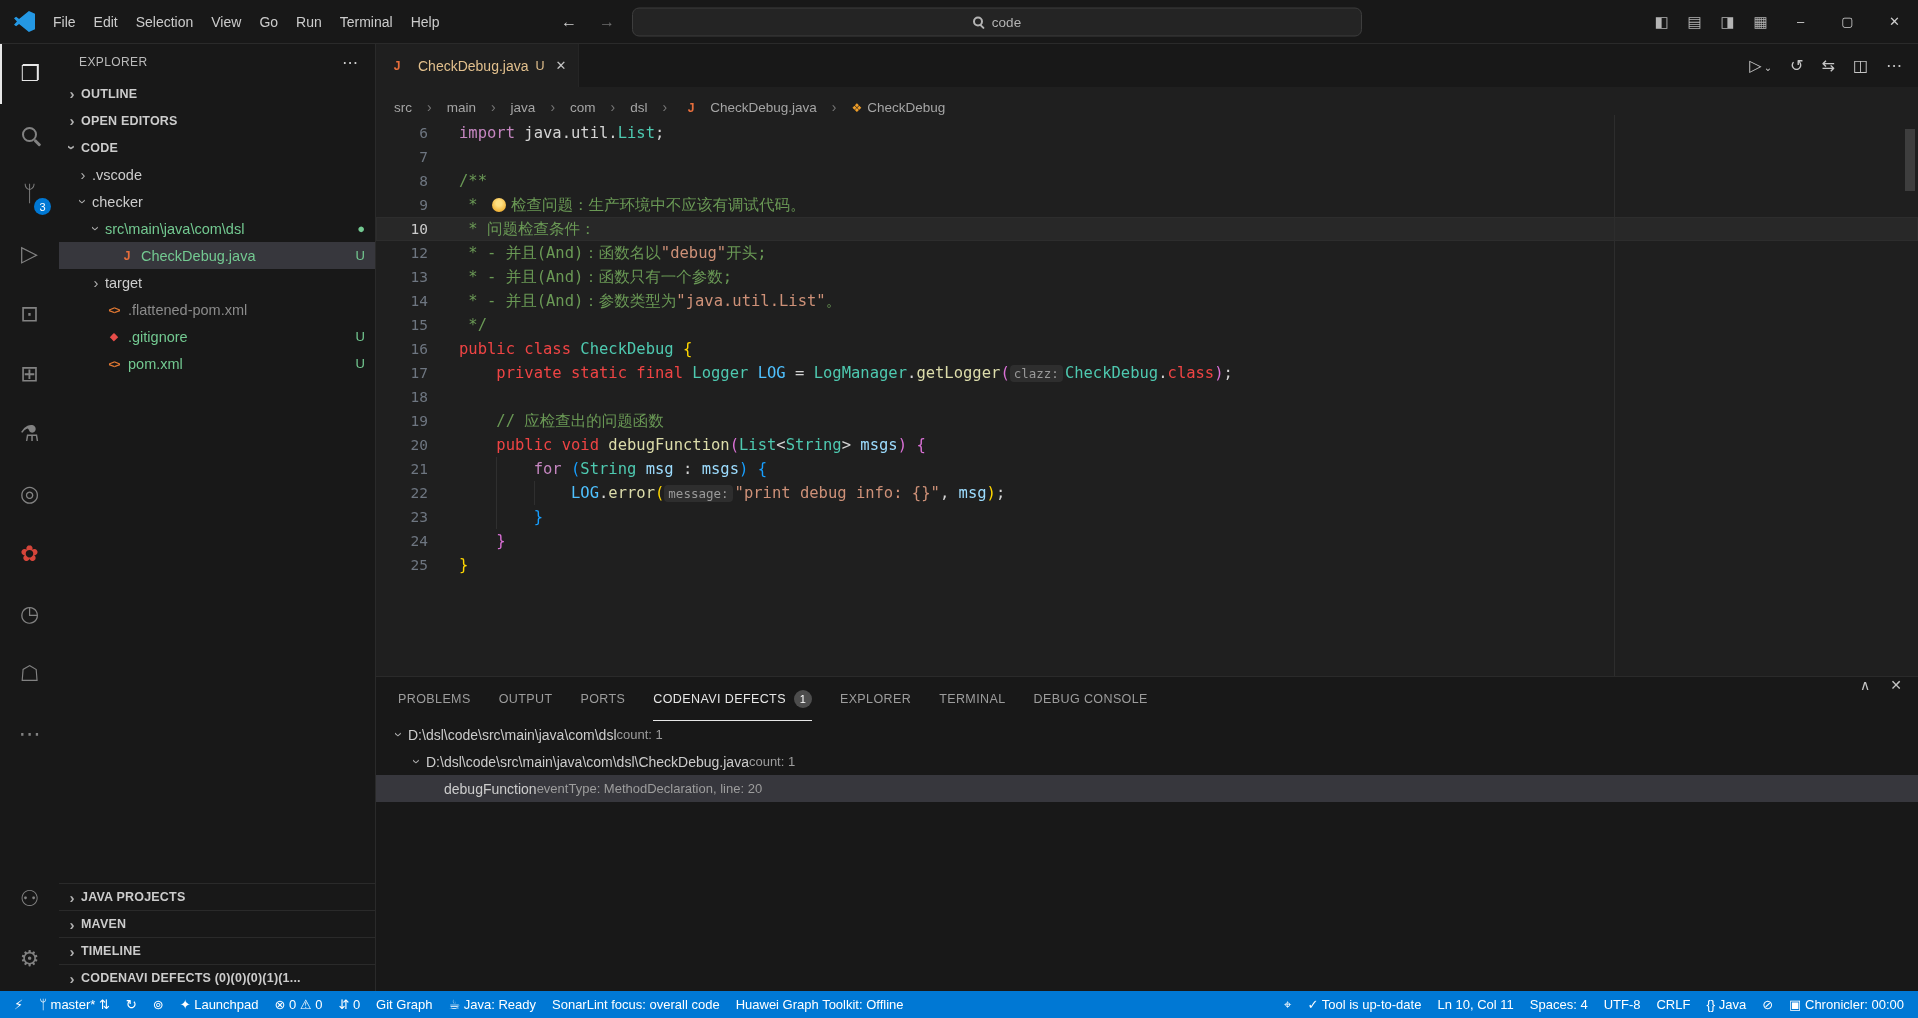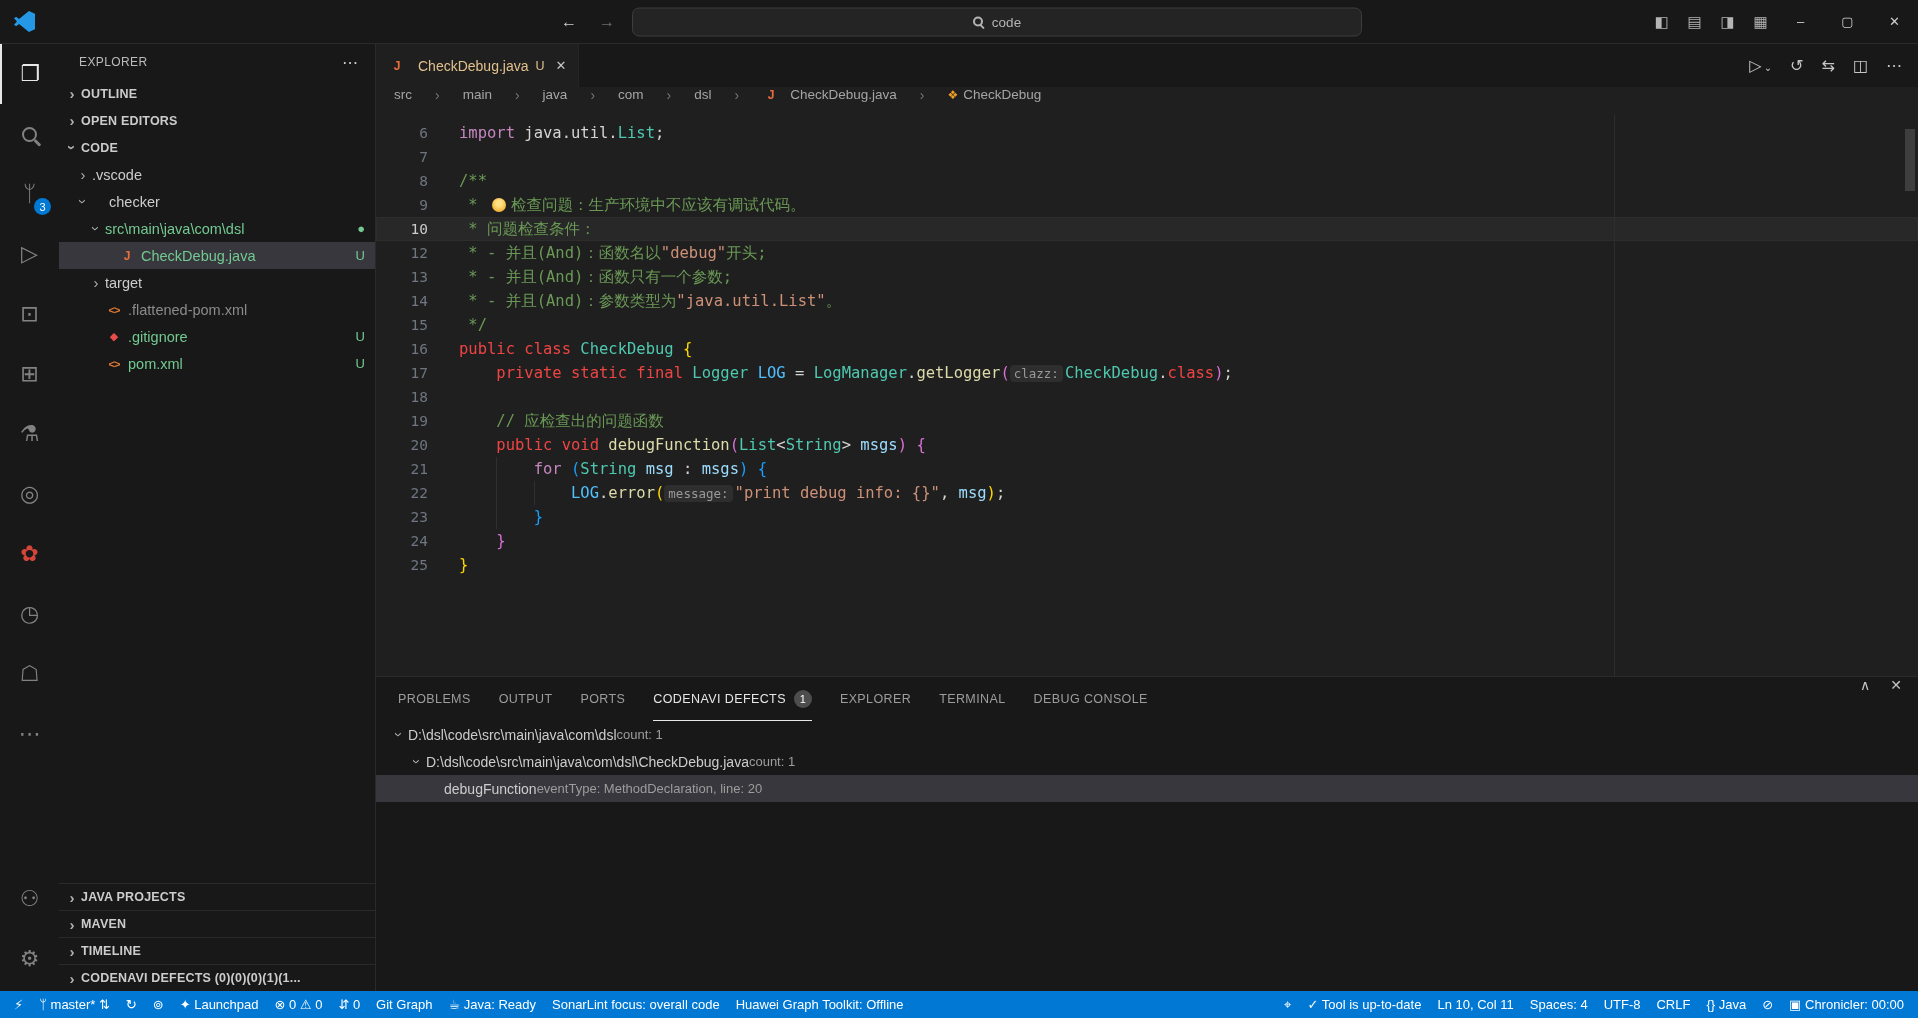--- a/index.html
+++ b/index.html
@@ -60,21 +60,21 @@
   
   .editor-col{flex:1;display:flex;flex-direction:column;min-width:0;background:#1f1f1f;}
   .tabbar{height:43px;flex:0 0 43px;background:#181818;display:flex;align-items:stretch;}
   .tab{display:flex;align-items:center;padding:0 12px;background:#1f1f1f;border-right:1px solid #252525;gap:7px;}
   .tab-label{font-size:14px;color:#e2c08d;}
   .tab-dirty{font-size:12.5px;color:#e2c08d;}
   .tab-close{font-size:13px;color:#c5c5c5;margin-left:4px;}
   .editor-actions{margin-left:auto;display:flex;align-items:center;gap:18px;padding-right:16px;color:#c5c5c5;}
   .ed-action{font-size:16px;display:flex;align-items:center;gap:2px;}
   .ed-caret{font-size:10px;margin-top:4px;}
-  .breadcrumb{height:28px;flex:0 0 28px;display:flex;align-items:flex-start;padding-left:18px;font-size:13.5px;color:#a5a5a5;gap:20px;background:#1f1f1f;}
+  .breadcrumb{height:28px;flex:0 0 28px;display:flex;align-items:flex-end;padding-left:18px;font-size:13.5px;color:#a5a5a5;gap:12px;background:#1f1f1f;}
   .bc-sep{color:#767676;font-size:14px;margin:0 3px;}
   .bc-item{display:flex;align-items:center;gap:5px;}
   .symbol-class{color:#ee9d28;font-size:12px;}
 
   
   .code-area{flex:1;position:relative;overflow:hidden;font-family:"DejaVu Sans Mono",monospace;font-size:15.5px;padding-top:6px;}
   .code-line{display:flex;height:24px;line-height:24px;position:relative;}
   .code-line.current-line{background:rgba(255,255,255,.045);box-shadow:inset 0 0 0 1px #2d2d2d;}
   .line-num{width:52px;flex:0 0 52px;text-align:right;color:#6e7681;font-size:14.5px;}
   .current-line .line-num{color:#cccccc;text-align:right;}
@@ -109,20 +109,30 @@
   .status-right{margin-left:auto;display:flex;height:100%;align-items:center;}
   .status-item{padding:0 8px;display:flex;align-items:center;gap:5px;white-space:nowrap;height:100%;}
 </style>
 </head>
 <body>
 
 <div class="window">
 
   <div class="titlebar">
     <div class="vscode-logo"></div>
+    <div class="menubar" id="menubar">
+        <div class="menu-item">File</div>
+        <div class="menu-item">Edit</div>
+        <div class="menu-item">Selection</div>
+        <div class="menu-item">View</div>
+        <div class="menu-item">Go</div>
+        <div class="menu-item">Run</div>
+        <div class="menu-item">Terminal</div>
+        <div class="menu-item">Help</div>
+      </div>
     <div class="tb-center">
       <span class="nav-arrow">←</span>
       <span class="nav-arrow fwd">→</span>
       <div class="search-box">
         <span class="mag-icon"></span>
         <span>code</span>
       </div>
     </div>
     <div class="tb-right">
       <div style="display:flex;height:100%" id="layout-controls">
@@ -206,21 +216,21 @@
             <span class="section-label">OPEN EDITORS</span>
           </div>
           <div class="section-row">
             <span class="twisty open">›</span>
             <span class="section-label">CODE</span>
           </div>
           <div class="tree-row" style="padding-left: 15px;">
             <span class="twisty">›</span>
             <span class="tree-label">.vscode</span>
           </div>
-          <div class="tree-row" style="padding-left: 15px; gap: 17px;">
+          <div class="tree-row" style="padding-left: 15px;">
             <span class="twisty open">›</span>
             <span class="tree-label">checker</span>
           </div>
           <div class="tree-row" style="padding-left: 28px;">
             <span class="twisty open">›</span>
             <span class="tree-label c-green">src\main\java\com\dsl</span>
             <span class="git-badge c-green">●</span>
           </div>
           <div class="tree-row selected" style="padding-left: 41px;">
             <span class="twisty placeholder">›</span>

